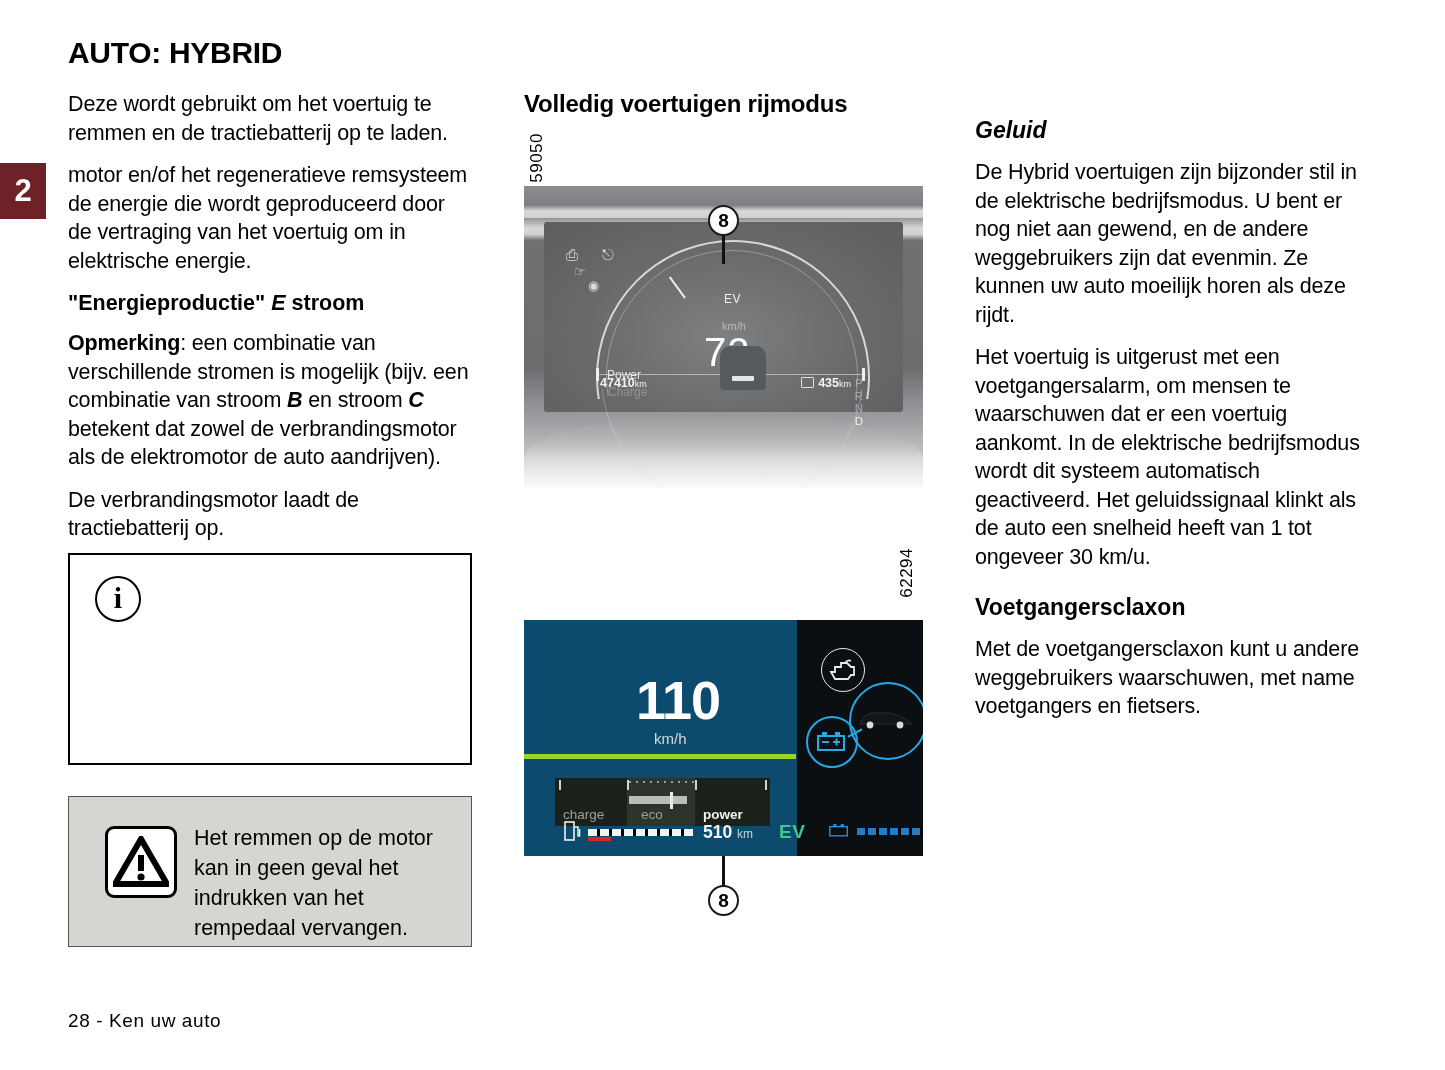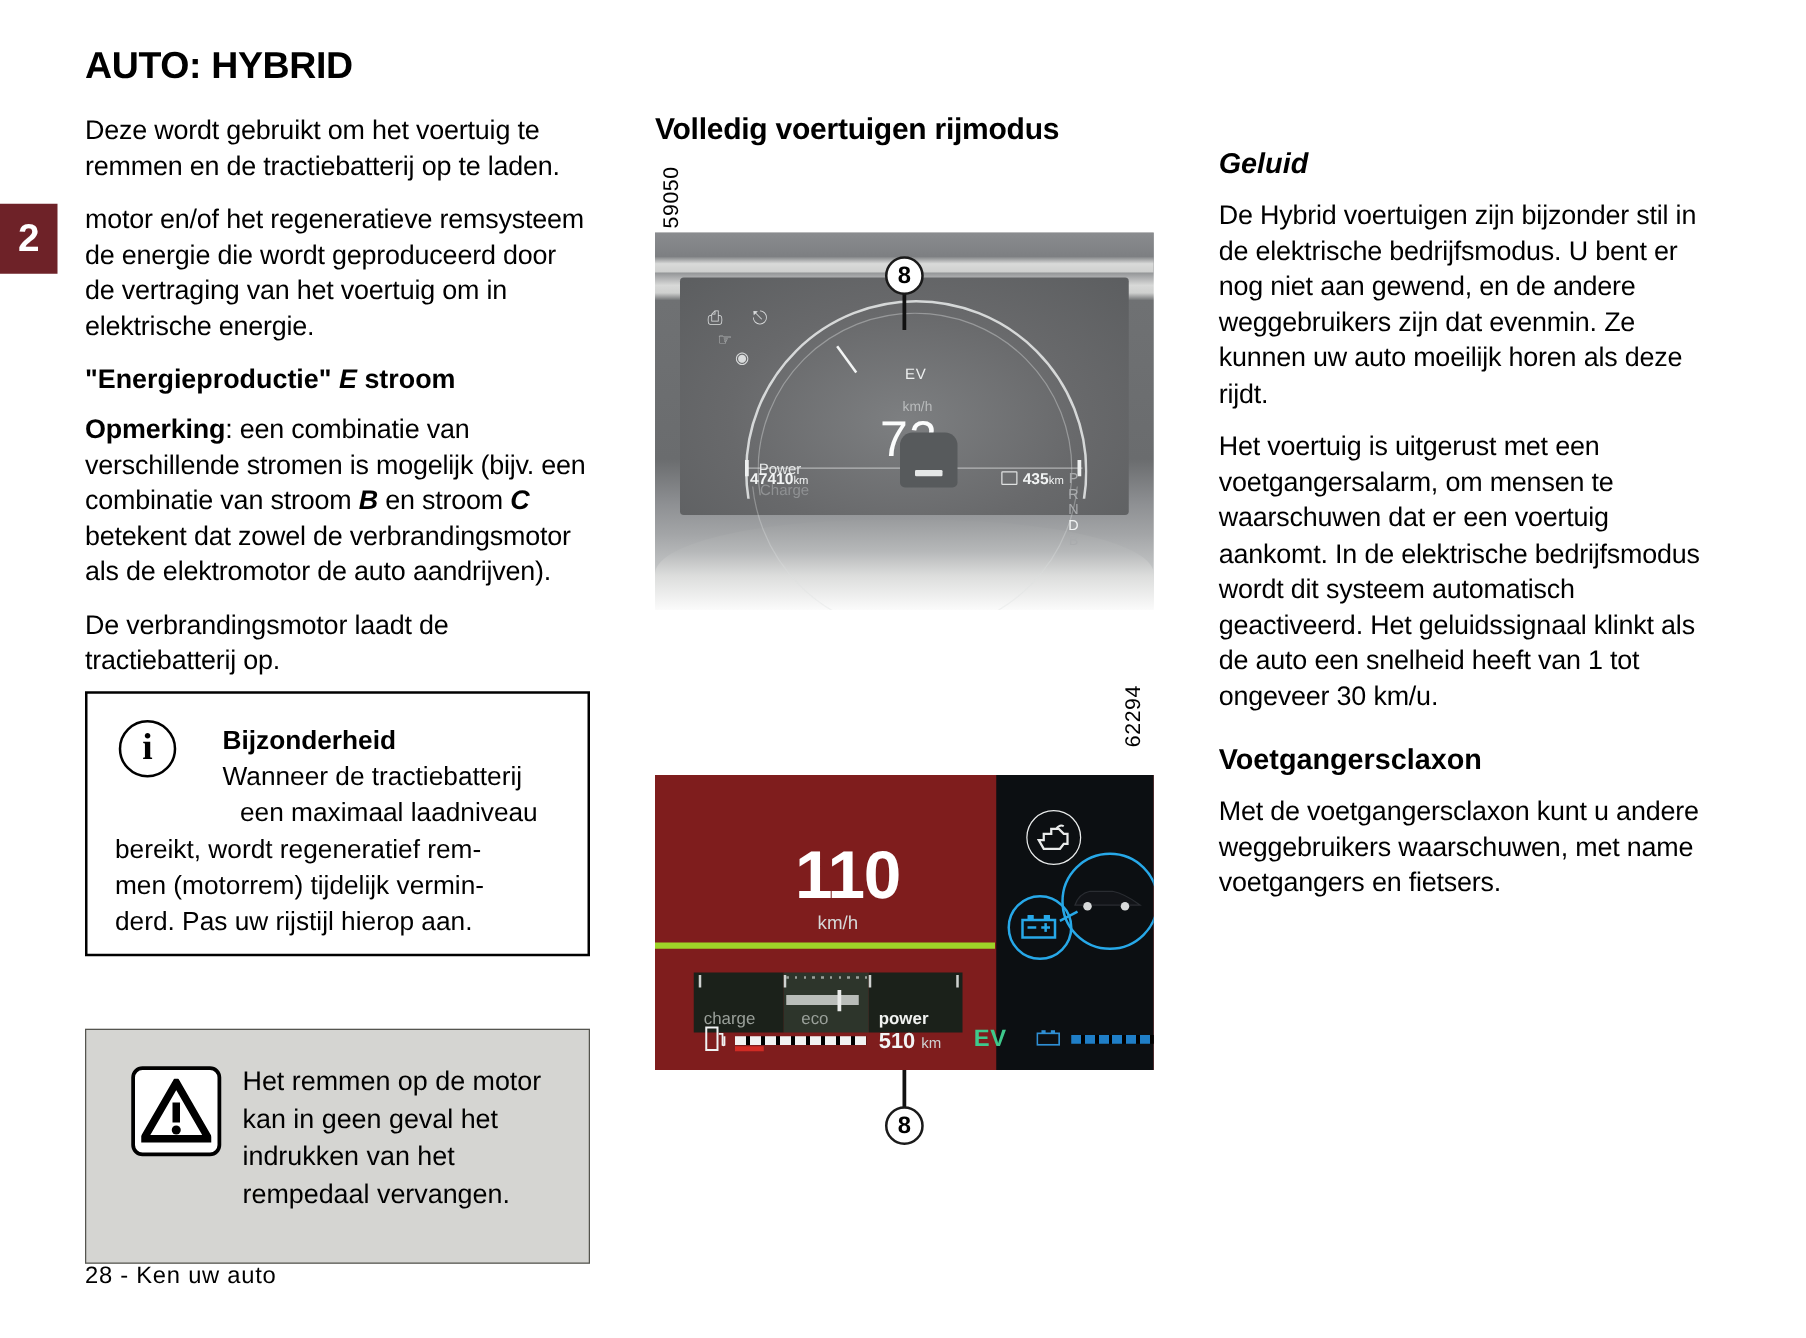--- a/index.html
+++ b/index.html
@@ -143,23 +143,23 @@
   .note-text .l2 { padding-left: 86px; text-align: left; }
   .note-text .l3 { padding-left: 100px; text-align: left; }
   .note-text .l4,
   .note-text .l5,
   .note-text .l6 { text-align: left; }
 
   
   .warn-box {
     position: absolute;
     left: 68px;
-    top: 823px;
+    top: 796px;
     width: 404px;
-    height: 188px;
+    height: 151px;
     background: #d5d5d2;
     border: 1px solid #55554f;
     box-sizing: border-box;
   }
   .warn-icon {
     position: absolute;
     left: 36px;
     top: 29px;
     width: 72px;
     height: 72px;
@@ -398,21 +398,21 @@
     z-index: 4;
   }
 
   
   .fig2 {
     position: absolute;
     left: 524px;
     top: 620px;
     width: 399px;
     height: 236px;
-    background: #7f1d1d;
+    background: #0c4a6e;
     overflow: hidden;
   }
   .d-speed {
     position: absolute;
     left: 112px;
     top: 53px;
     font-size: 54px;
     font-weight: bold;
     color: #ffffff;
     letter-spacing: -1px;
@@ -617,28 +617,20 @@
     <span class="ital-b">C</span>
     <span>betekent dat zowel de verbrandingsmotor als de elektromotor de auto aandrijven).</span>
   </p>
   <p class="body">De verbrandingsmotor laadt de tractiebatterij op.</p>
 </div>
 
 <div class="note-box">
   <div class="note-icon">
       <span>i</span>
     </div>
-  <div class="note-text">
-    <div class="l1">Bijzonderheid</div>
-    <div class="l2">Wanneer de tractiebatterij</div>
-    <div class="l3">een maximaal laadniveau</div>
-    <div class="l4">bereikt, wordt regeneratief rem-</div>
-    <div class="l5">men (motorrem) tijdelijk vermin-</div>
-    <div class="l6">derd. Pas uw rijstijl hierop aan.</div>
-  </div>
 </div>
 
 <div class="warn-box">
   <div class="warn-icon">
     <svg width="56" height="52" viewBox="0 0 56 52">
       <path d="M28 3 L54 48 L2 48 Z" fill="none" stroke="#000" stroke-width="6" stroke-linejoin="miter"></path>
       <rect x="25" y="19" width="6" height="16" fill="#000"></rect>
       <circle cx="28" cy="41" r="3.6" fill="#000"></circle>
     </svg>
   </div>

